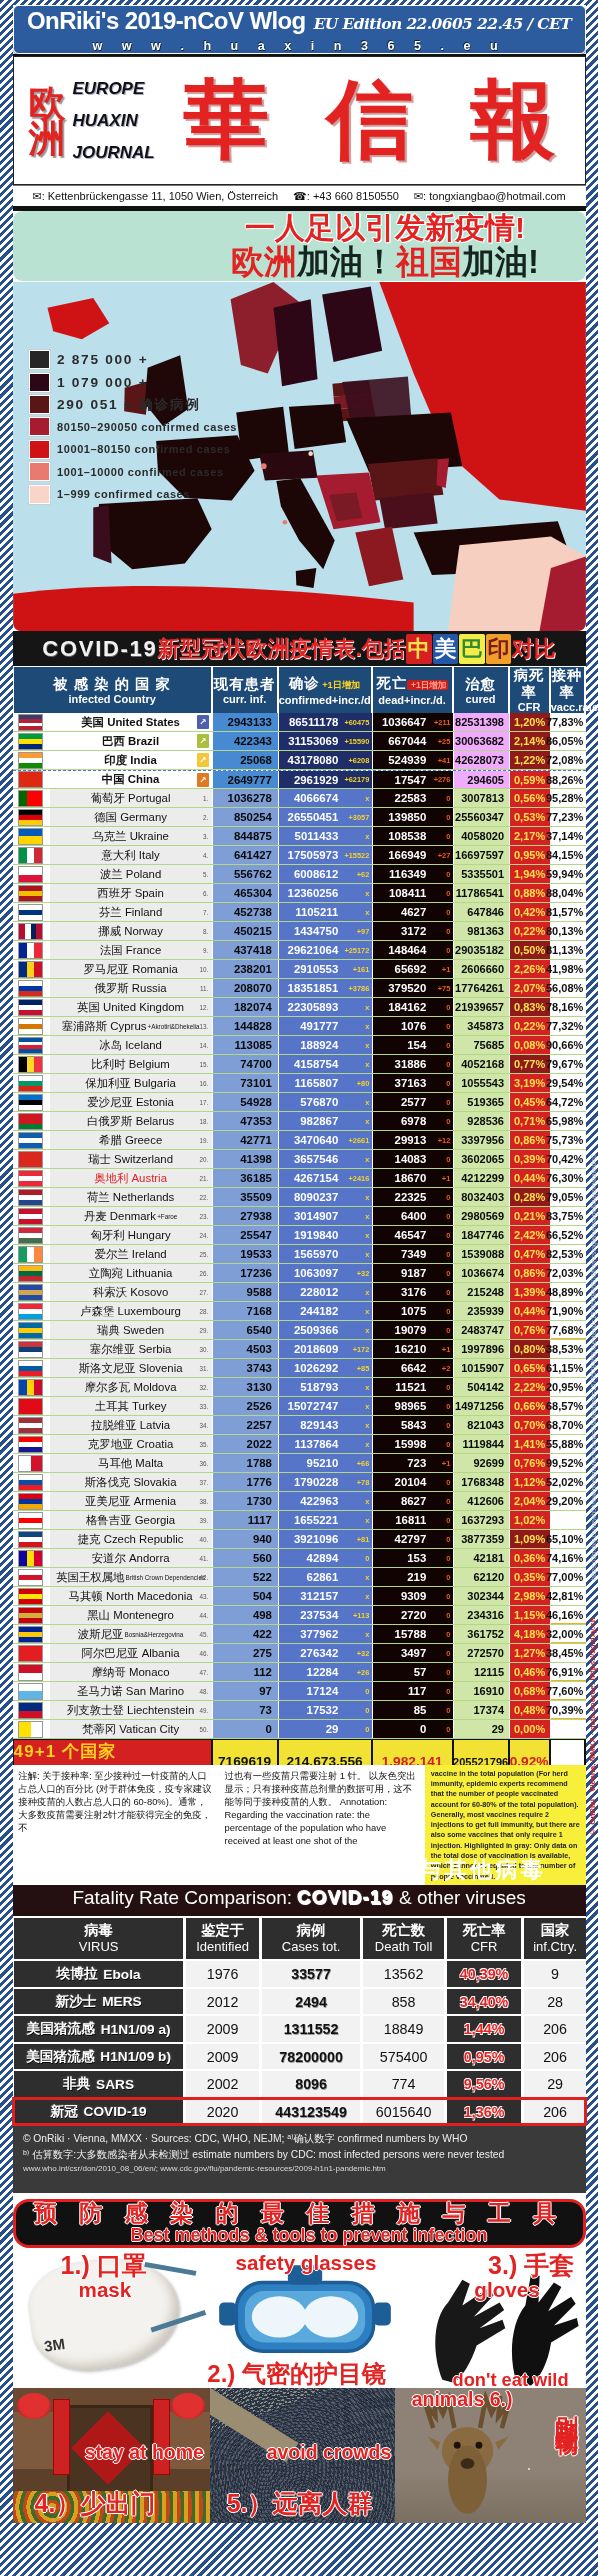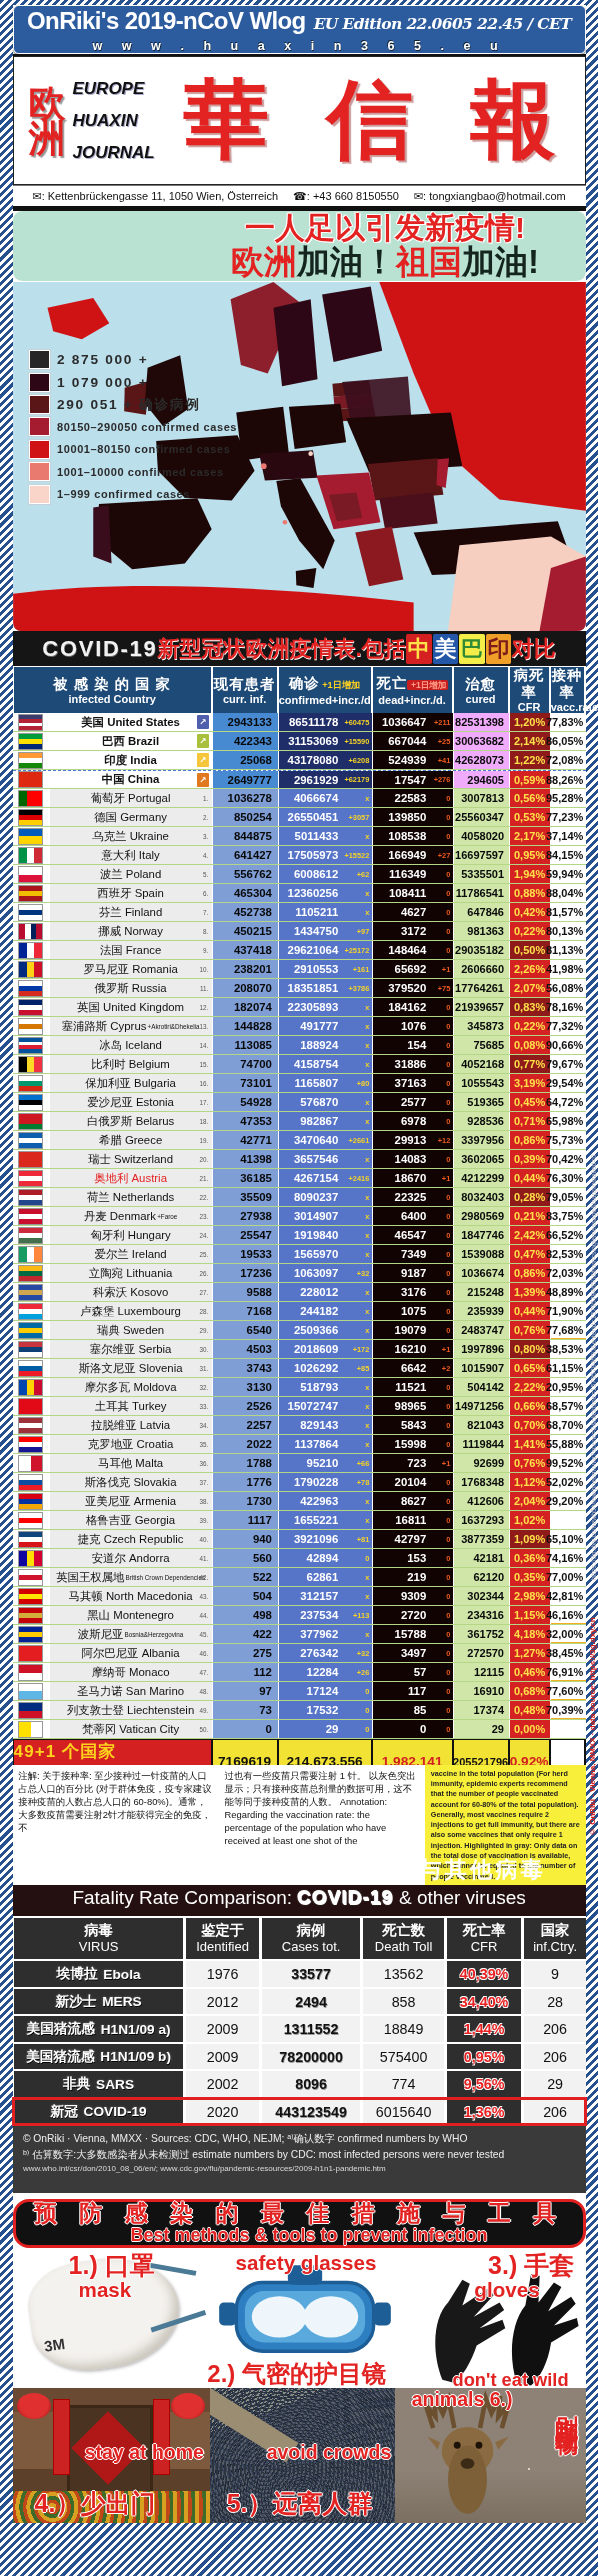--- a/index.html
+++ b/index.html
@@ -1573,21 +1573,21 @@
   </div>
 
   <div class="pitems">
 
     <div class="pit" style="width:189px;">
       <div style="position:absolute;left:17px;top:11.4px;width:149px;height:109px;background:#f4f2ee;border-radius:40% 55% 55% 45%;box-shadow:inset -4.6px -5.7px 10.3px #c9c4ba,1.1px 1.7px 3.4px #bbb;transform:rotate(-8deg);">
         <div style="position:absolute;left:10.3px;bottom:22px;font-weight:bold;font-size:15px;color:#333;">3M</div>
         <div style="position:absolute;right:-23px;top:17px;width:52px;height:4.6px;background:#4a7a96;transform:rotate(18deg);"></div>
         <div style="position:absolute;right:-26px;bottom:34px;width:57px;height:4.6px;background:#4a7a96;transform:rotate(-10deg);"></div>
       </div>
-      <div class="redcap" style="position:absolute;left:56px;top:1.1px;font-size:25px;"><span>1.) </span><span>口罩</span></div>
+      <div class="redcap" style="position:absolute;left:48px;top:1.1px;font-size:25px;"><span>1.) </span><span>口罩</span></div>
       <div class="redcap" style="position:absolute;left:66px;top:30px;font-size:20.6px;">mask</div>
     </div>
 
     <div class="pit" style="width:206px;text-decoration:underline;">
       <svg width="206" height="140" viewBox="0 0 360 244">
         <rect x="60" y="60" width="240" height="120" rx="46" fill="#2e7fc2" stroke="#1d5e96" stroke-width="6"></rect>
         <rect x="75" y="75" width="210" height="90" rx="34" fill="#5aa9dd"></rect>
         <ellipse cx="135" cy="120" rx="48" ry="36" fill="#eef6fb"></ellipse>
         <ellipse cx="225" cy="120" rx="48" ry="36" fill="#eef6fb"></ellipse>
         <rect x="150" y="30" width="60" height="34" rx="10" fill="#1d5e96"></rect>

